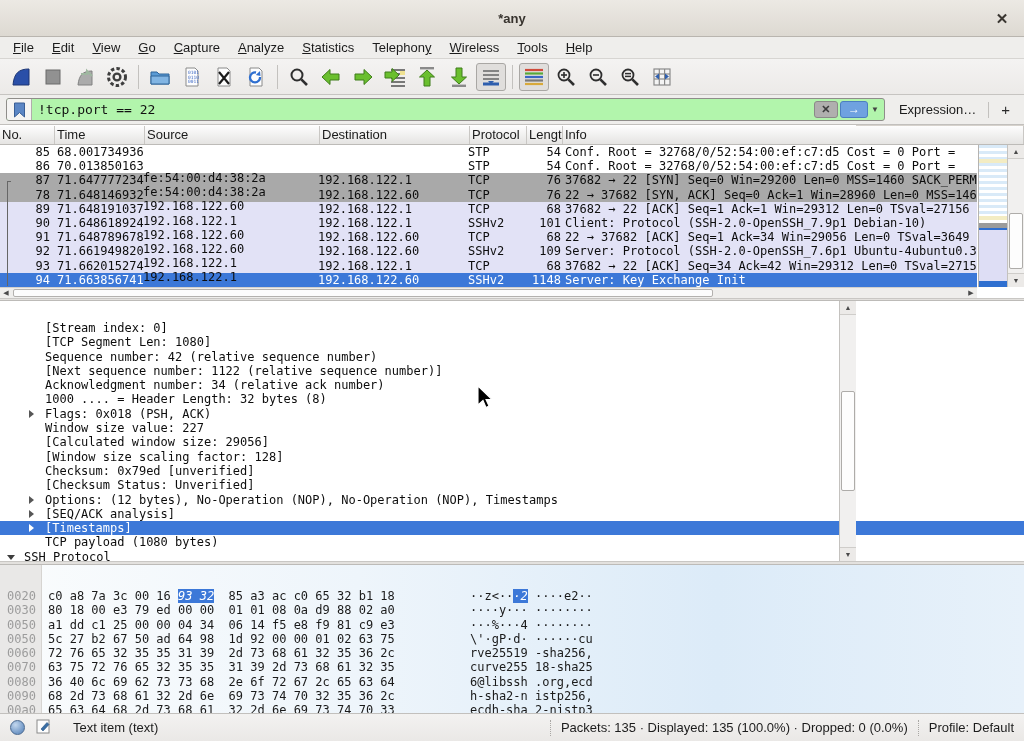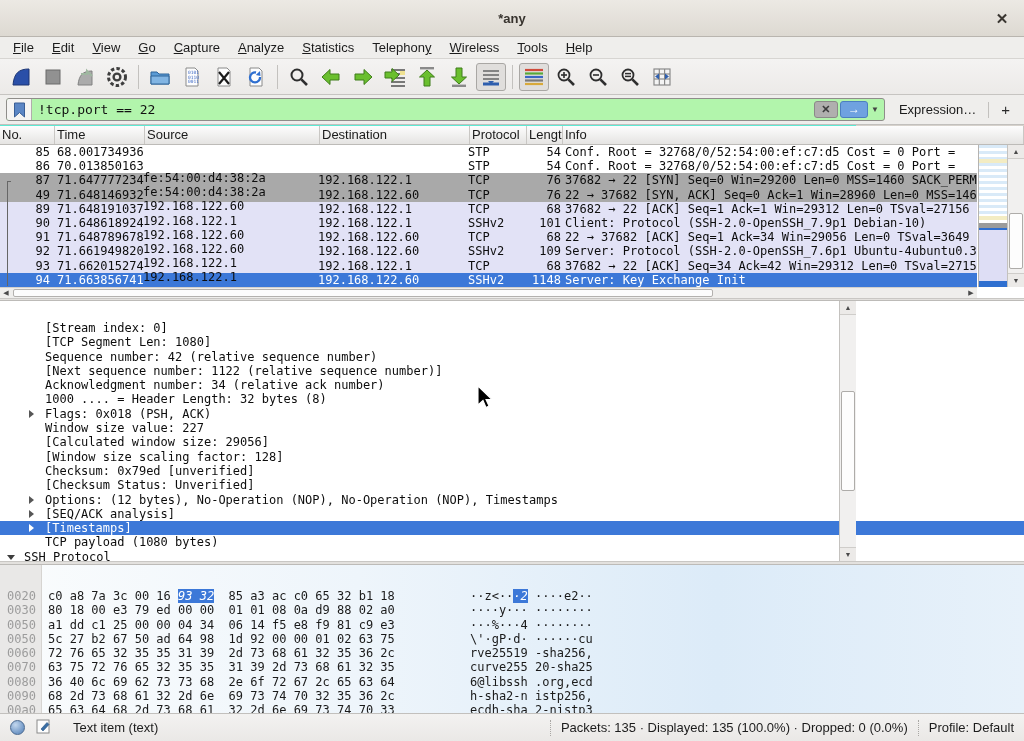--- a/index.html
+++ b/index.html
@@ -1,17 +1,17 @@
 <!DOCTYPE html>
 <html><head>
 <meta charset="utf-8">
 <style>
   * { margin:0; padding:0; box-sizing:border-box; }
   html,body { width:1024px; height:741px; overflow:hidden; background:#d6d2cc; font-family:"Liberation Sans",sans-serif; }
-  .window { position:relative; width:856px; height:741px; background:#5eead4; }
+  .window { position:relative; width:856px; height:741px; background:#ffffff; }
 
   
   .titlebar { position:absolute; left:0; top:0; width:1024px; height:37px;
     background:linear-gradient(#ece9e4,#ddd9d2); border-bottom:1px solid #b9b5af;
     display:flex; align-items:center; justify-content:center; }
   .title-text { font-size:13px; font-weight:bold; color:#37332e; }
   .close-btn { position:absolute; right:12px; top:9px; width:20px; height:20px;
     font-size:15px; font-weight:bold; color:#3a3631; text-align:center; line-height:20px; cursor:default; }
 
   
@@ -362,21 +362,21 @@
         <div class="prow syn">
           <span class="c-no">87</span>
           <span class="c-time">71.647777234</span>
           <span class="c-src">192.168.122.60</span>
           <span class="c-dst">192.168.122.1</span>
           <span class="c-proto">TCP</span>
           <span class="c-len">76</span>
           <span class="c-info">37682 → 22 [SYN] Seq=0 Win=29200 Len=0 MSS=1460 SACK_PERM</span>
         </div>
         <div class="prow syn">
-          <span class="c-no">49</span>
+          <span class="c-no">78</span>
           <span class="c-time">71.648146932</span>
           <span class="c-src">192.168.122.1</span>
           <span class="c-dst">192.168.122.60</span>
           <span class="c-proto">TCP</span>
           <span class="c-len">76</span>
           <span class="c-info">22 → 37682 [SYN, ACK] Seq=0 Ack=1 Win=28960 Len=0 MSS=146</span>
         </div>
         <div class="prow tcp">
           <span class="c-no">89</span>
           <span class="c-time">71.648191037</span>
@@ -475,21 +475,21 @@
   <div class="split2"></div>
 
   <div class="hexpane">
     <div class="offcol"></div>
     <div id="hexrows" style="position:relative;margin-top:19px;">
         <div class="hxrow"><span class="hxoff">0020</span><span class="hxhex"><span>c0 a8 7a 3c 00 16 </span><span class="hl">93 32</span><span>  85 a3 ac c0 65 32 b1 18</span></span><span class="hxascii"><span>··z&lt;··</span><span class="hl">·2</span><span> ····e2··</span></span></div>
         <div class="hxrow"><span class="hxoff">0030</span><span class="hxhex">80 18 00 e3 79 ed 00 00  01 01 08 0a d9 88 02 a0</span><span class="hxascii">····y··· ········</span></div>
         <div class="hxrow"><span class="hxoff">0050</span><span class="hxhex">a1 dd c1 25 00 00 04 34  06 14 f5 e8 f9 81 c9 e3</span><span class="hxascii">···%···4 ········</span></div>
         <div class="hxrow"><span class="hxoff">0050</span><span class="hxhex">5c 27 b2 67 50 ad 64 98  1d 92 00 00 01 02 63 75</span><span class="hxascii">\'·gP·d· ······cu</span></div>
         <div class="hxrow"><span class="hxoff">0060</span><span class="hxhex">72 76 65 32 35 35 31 39  2d 73 68 61 32 35 36 2c</span><span class="hxascii">rve25519 -sha256,</span></div>
-        <div class="hxrow"><span class="hxoff">0070</span><span class="hxhex">63 75 72 76 65 32 35 35  31 39 2d 73 68 61 32 35</span><span class="hxascii">curve255 20-sha25</span></div>
+        <div class="hxrow"><span class="hxoff">0070</span><span class="hxhex">63 75 72 76 65 32 35 35  31 39 2d 73 68 61 32 35</span><span class="hxascii">curve255 18-sha25</span></div>
         <div class="hxrow"><span class="hxoff">0080</span><span class="hxhex">36 40 6c 69 62 73 73 68  2e 6f 72 67 2c 65 63 64</span><span class="hxascii">6@libssh .org,ecd</span></div>
         <div class="hxrow"><span class="hxoff">0090</span><span class="hxhex">68 2d 73 68 61 32 2d 6e  69 73 74 70 32 35 36 2c</span><span class="hxascii">h-sha2-n istp256,</span></div>
         <div class="hxrow"><span class="hxoff">00a0</span><span class="hxhex">65 63 64 68 2d 73 68 61  32 2d 6e 69 73 74 70 33</span><span class="hxascii">ecdh-sha 2-nistp3</span></div>
         <div class="hxrow"><span class="hxoff">00b0</span><span class="hxhex">38 34 2c 65 63 64 68 2d  73 68 61 32 2d 6e 69 73</span><span class="hxascii">84,ecdh- sha2-nis</span></div>
       </div>
   </div>
 
   <div class="statusbar">
     <div class="expert-dot"></div>
     <div class="note-ic">

